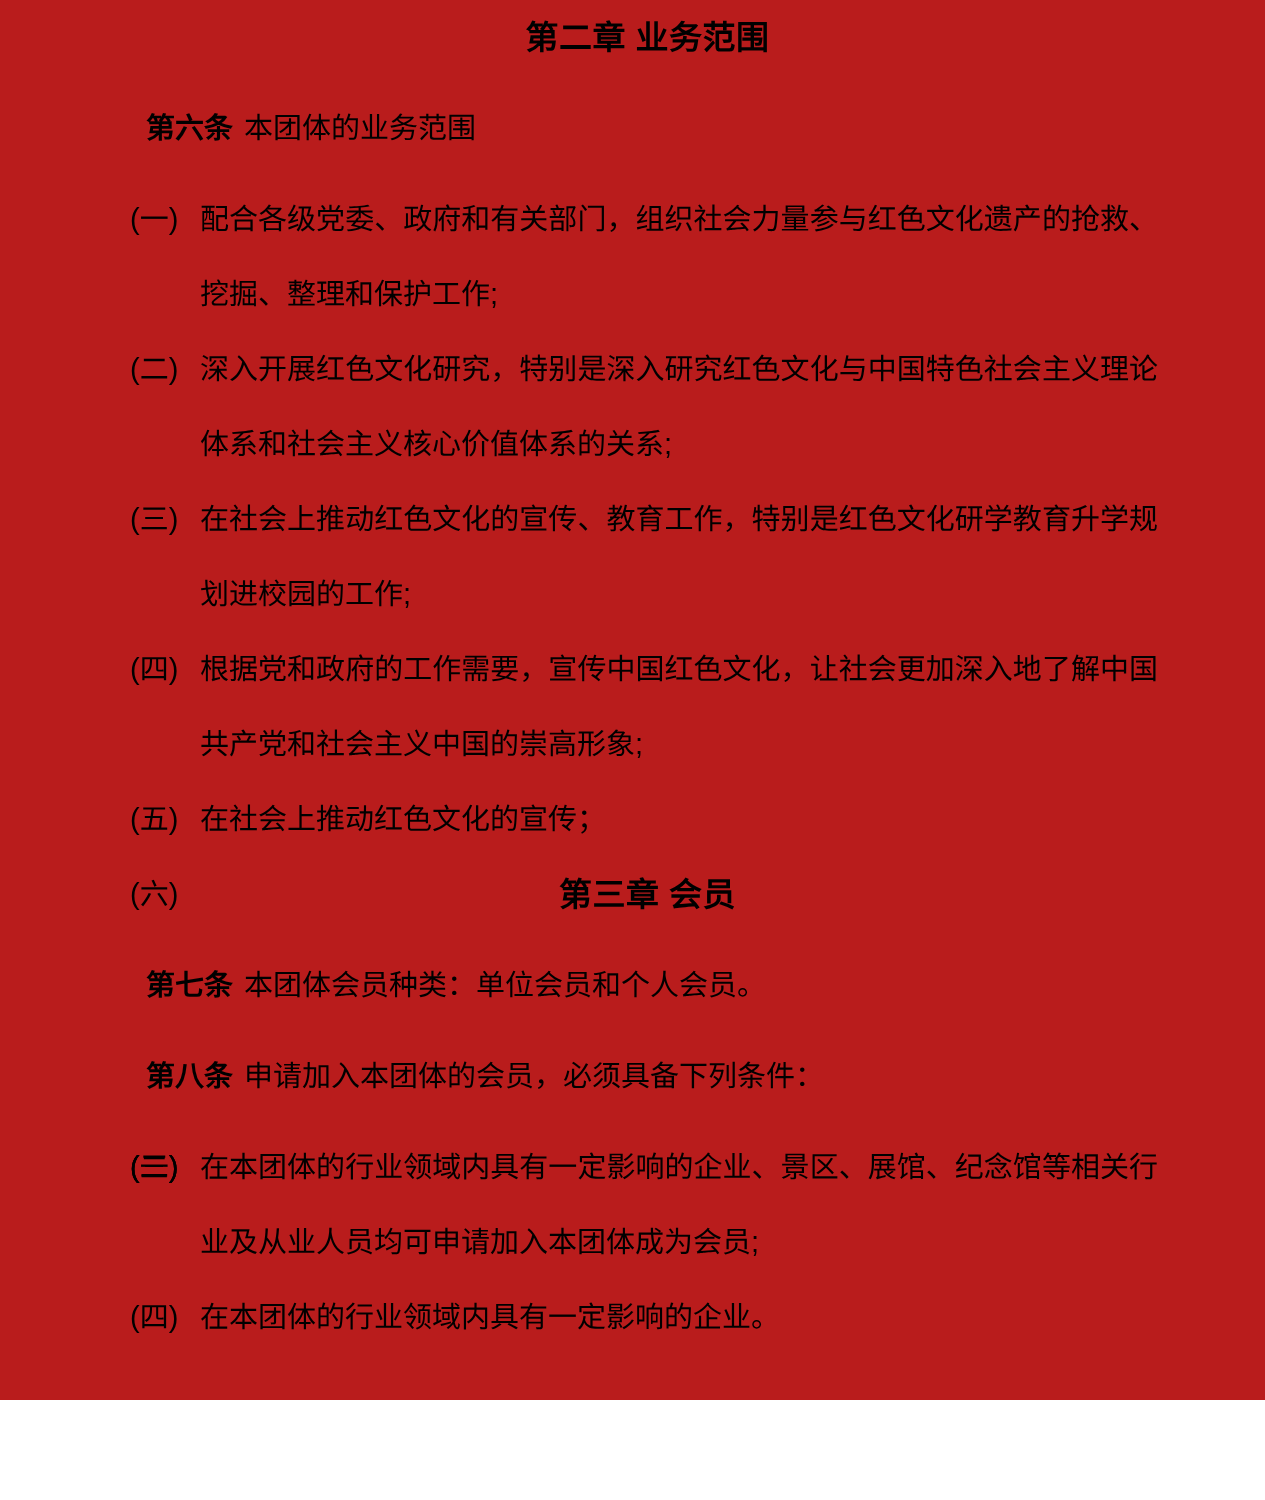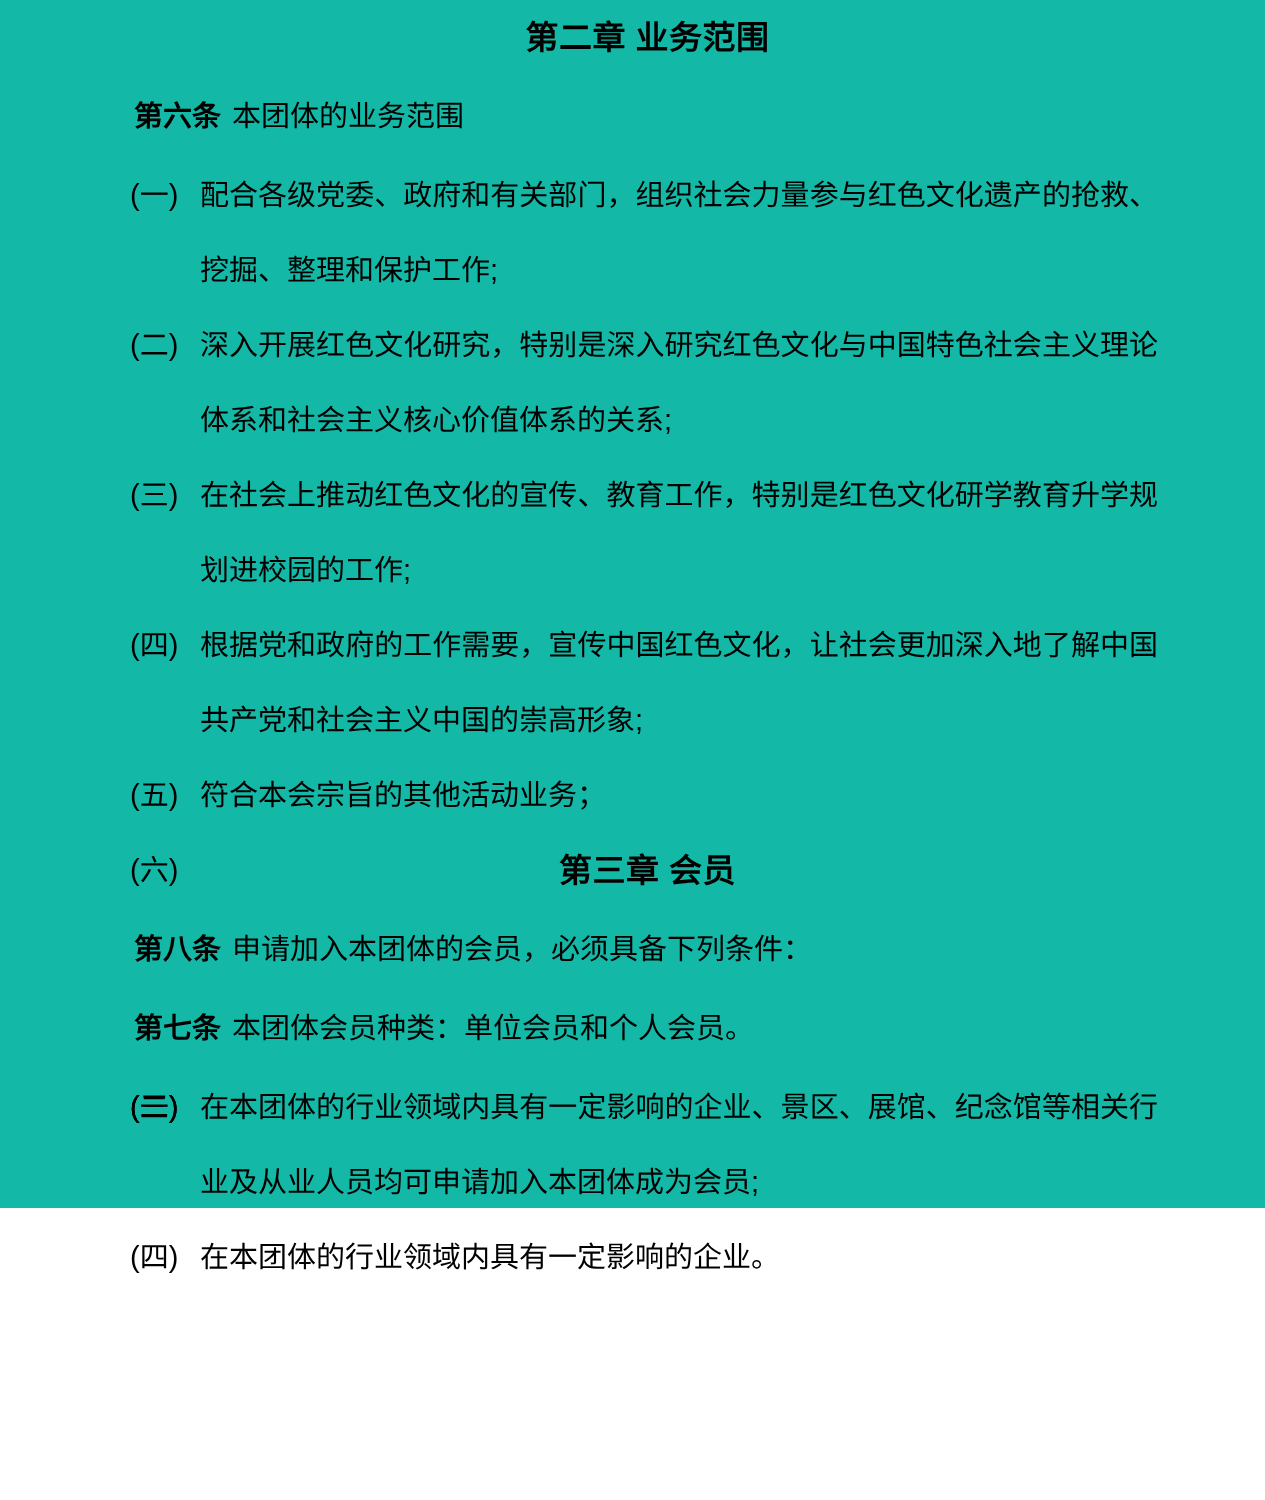--- a/index.html
+++ b/index.html
@@ -9,37 +9,37 @@
   body {
     width: 1265px;
     height: 1500px;
     background: #ffffff;
     color: #000000;
     font-family: "Liberation Sans", sans-serif;
     overflow: hidden;
   }
   .page {
     width: 1265px;
-    height: 1208px;
-    background: #14b8a6;
+    height: 1400px;
+    background: #b91c1c;
   }
   .content {
     padding-left: 130px;
     padding-right: 100px;
   }
   .chapter {
     margin: 0;
     font-size: 33px;
     font-weight: bold;
     line-height: 75px;
     text-align: center;
     letter-spacing: 0.5px;
   }
   .article {
-    margin: 4px;
+    margin: 16px;
     font-size: 29px;
     line-height: 75px;
     text-align: left;
     white-space: nowrap;
   }
   .article .label {
     font-weight: bold;
     margin-right: 11px;
   }
   .item {
@@ -78,32 +78,32 @@
 
     <div class="item">
       <span class="marker">(三)</span><span class="itext">在社会上推动红色文化的宣传、教育工作，特别是红色文化研学教育升学规划进校园的工作;</span>
     </div>
 
     <div class="item">
       <span class="marker">(四)</span><span class="itext">根据党和政府的工作需要，宣传中国红色文化，让社会更加深入地了解中国共产党和社会主义中国的崇高形象;</span>
     </div>
 
     <div class="item">
-      <span class="marker">(五)</span><span class="itext">符合本会宗旨的其他活动业务；</span>
+      <span class="marker">(五)</span><span class="itext">在社会上推动红色文化的宣传；</span>
     </div>
 
     <div class="item">
       <span class="marker">(六)</span>
     </div>
 
     <h2 class="chapter">第三章 会员</h2>
 
+    <p class="article"><span class="label">第七条</span><span class="atext">本团体会员种类：单位会员和个人会员。</span></p>
+
     <p class="article"><span class="label">第八条</span><span class="atext">申请加入本团体的会员，必须具备下列条件：</span></p>
-
-    <p class="article"><span class="label">第七条</span><span class="atext">本团体会员种类：单位会员和个人会员。</span></p>
 
     <div class="item">
       <span class="marker">(一)</span>
     </div>
 
     <div class="item">
       <span class="marker">(二)</span>
     </div>
 
     <div class="item">

